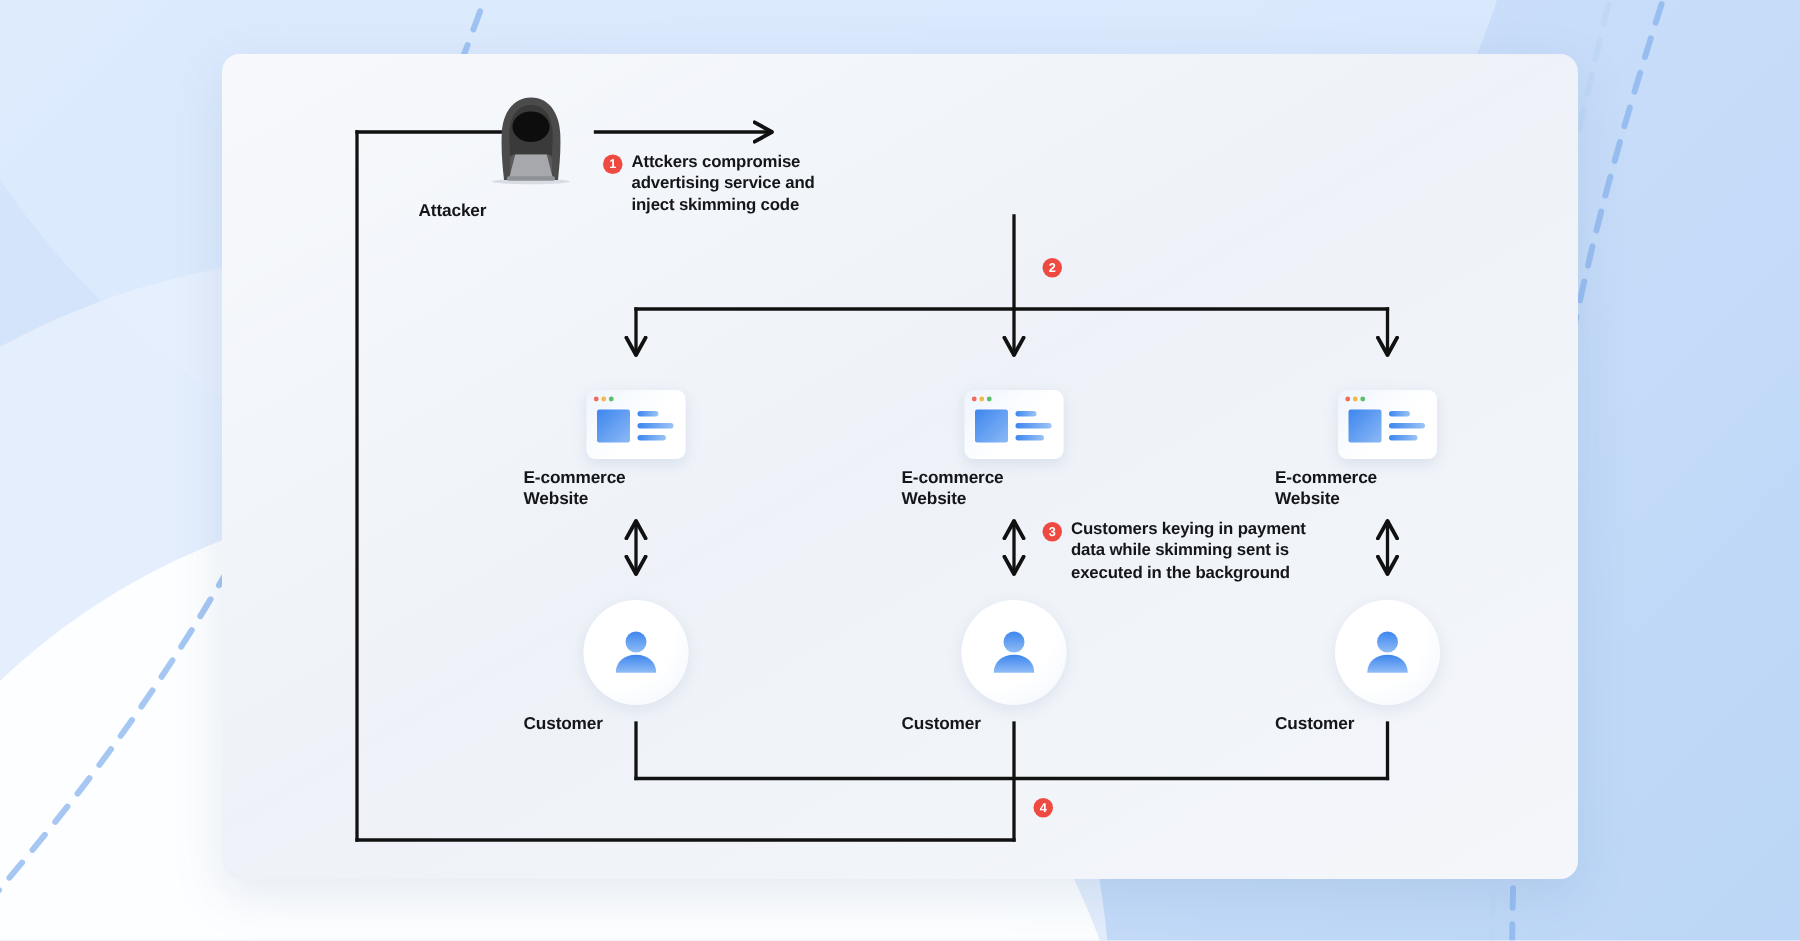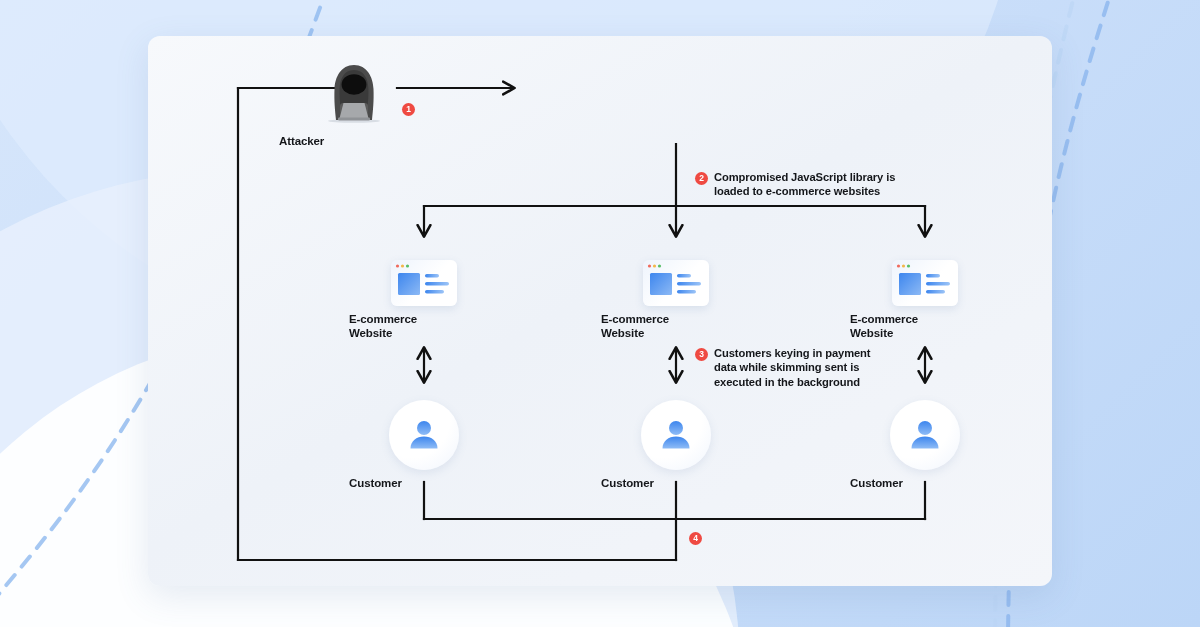--- a/index.html
+++ b/index.html
@@ -320,26 +320,27 @@
               <circle cx="20" cy="13" r="7" fill="url(#ug1)"></circle>
               <path d="M6.5 33.5 C6.5 26.0 12.5 21.5 20 21.5 C27.5 21.5 33.5 26.0 33.5 33.5 Z" fill="url(#ug1)"></path>
             </svg>
           </div>
         </div>
         <div class="node-label">Customer</div>
       </div>
 
       <div class="note" style="left:254px; top:65px; width:190px;">
         <div class="badge">1</div>
+        <div class="note-text">Attckers compromise
+advertising service and
+inject skimming code</div>
       </div>
 
       <div class="note" style="left:547px; top:134px; width:310px;">
         <div class="badge">2</div>
-        <div class="note-text">Compromised JavaScript library is
-loaded to e-commerce websites</div>
       </div>
 
       <div class="note" style="left:547px; top:310px; width:300px;">
         <div class="badge">3</div>
         <div class="note-text">Customers keying in payment
 data while skimming sent is
 executed in the background</div>
       </div>
 
       <div class="note" style="left:541px; top:494px; width:290px;">

